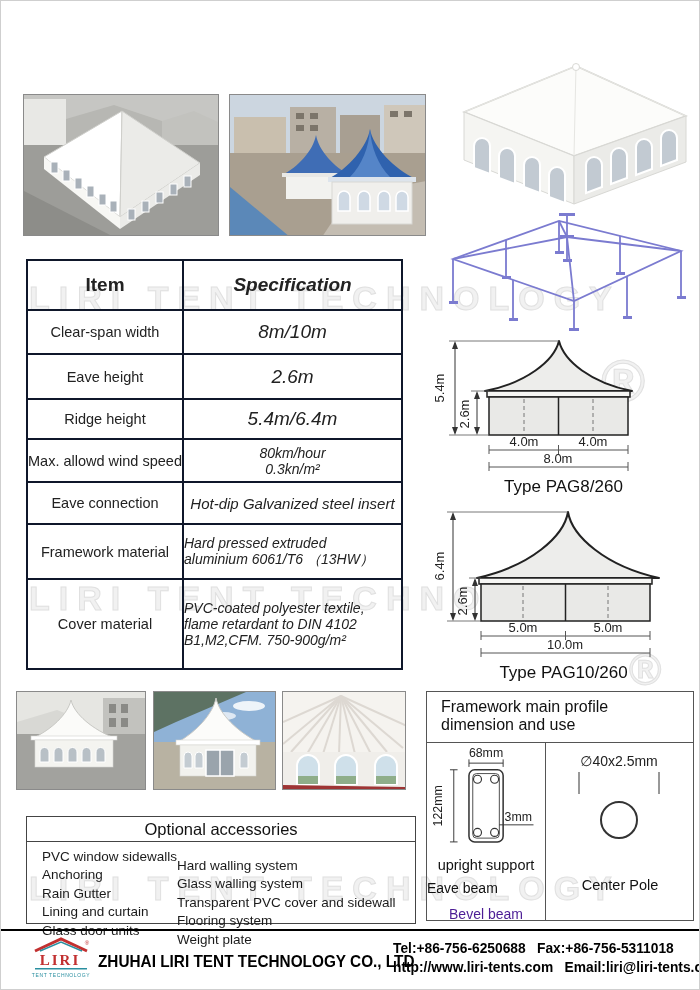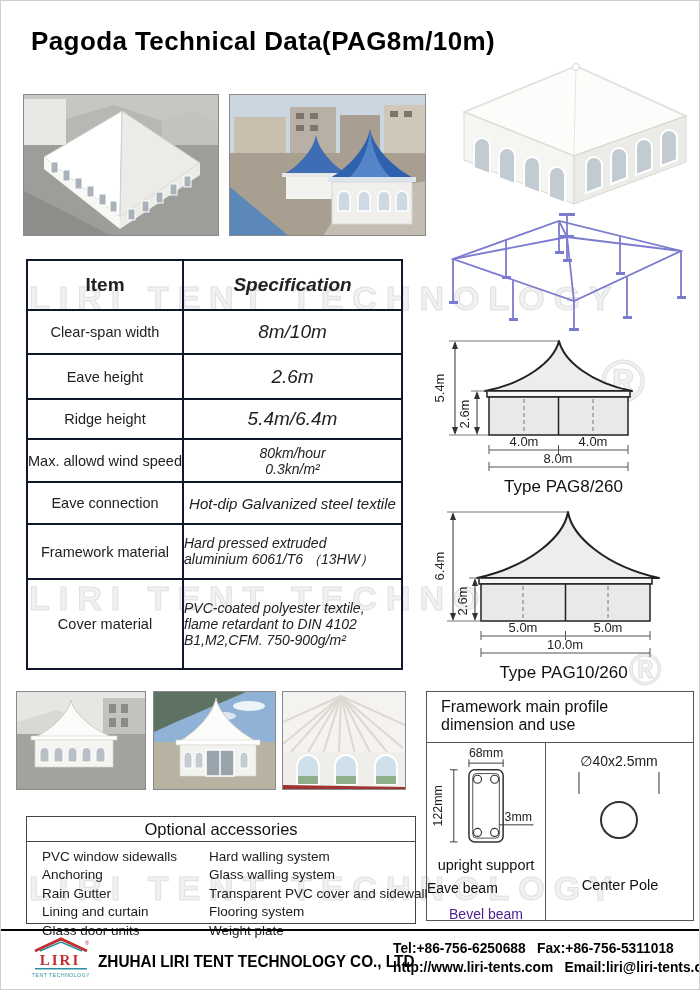--- a/index.html
+++ b/index.html
@@ -46,21 +46,21 @@
   .fw-use2 { position:absolute; left:0px; top:188px; width:118px; text-align:left; font-size:14px; color:#111; }
   .fw-use3 { position:absolute; left:0px; top:214px; width:118px; text-align:center; font-size:14px; color:#4c1d95; }
   .fw-center-pole { position:absolute; left:124px; top:185px; width:138px; text-align:center; font-size:14.5px; color:#111; }
 
   
   .acc-box { left:25px; top:815px; width:390px; height:108px; border:1px solid #444; }
   .acc-title { position:absolute; left:0; top:0; width:100%; height:25px; border-bottom:1px solid #444;
                font-size:16.5px; color:#111; text-align:center; line-height:25px; }
   .acc-col { position:absolute; top:31px; font-size:13.5px; color:#1b1b1b; line-height:18.4px; }
   .acc-left  { left:15px; width:150px; }
-  .acc-right { left:182px; width:220px; }
+  .acc-right { left:150px; width:220px;margin-top:9px; }
 
   
   .foot-line { left:0; top:928px; width:700px; height:2px; background:#000; }
   .company { left:97px; top:951px; font-size:16.5px; font-weight:bold; color:#000;
              transform:scaleX(0.93); transform-origin:left center; white-space:nowrap; }
   .contact { left:392px; top:938px; width:306px; font-size:14.5px; font-weight:bold; color:#000;
              line-height:19px; transform:scaleX(0.95); transform-origin:left top; white-space:nowrap; }
   .contact span { margin-right:12px; }
 </style>
 </head>
@@ -68,21 +68,20 @@
 
 <div class="page">
 
   <div class="wm wm-row" style="top:278px">LIRI TENT TECHNOLOGY</div>
   <div class="wm wm-row" style="top:578px">LIRI TENT TECHNOLOGY</div>
   <div class="wm wm-row" style="top:868px">LIRI TENT TECHNOLOGY</div>
   <div class="wm wm-reg1">®</div>
   <div class="wm wm-reg2">®</div>
   <div class="wm wm-reg3">®</div>
 
-  <div class="abs page-title">Pagoda Technical  Data(PAG8m/10m)</div>
 
   <div class="abs photo" style="left:22px; top:93px; width:196px; height:142px;">
     <svg width="196" height="142" viewBox="0 0 196 142">
       <rect x="0" y="0" width="196" height="52" fill="#c6c6c3"></rect>
       <rect x="0" y="4" width="42" height="52" fill="#e8e8e5"></rect>
       <polygon points="42,24 90,10 138,26 138,52 42,52" fill="#b7b7b3"></polygon>
       <polygon points="138,26 170,16 196,28 196,52 138,52" fill="#c2c2be"></polygon>
       <rect x="0" y="50" width="196" height="92" fill="#9d9d99"></rect>
       <polygon points="0,142 90,142 0,96" fill="#8d8d89"></polygon>
       <polygon points="98,16 20,62 96,122" fill="#ffffff" stroke="#cfcfcb" stroke-width="1"></polygon>
@@ -202,21 +201,21 @@
       <td class="c-item">Ridge height</td>
       <td class="c-spec spec-big">5.4m/6.4m</td>
     </tr>
     <tr style="height:43px">
       <td class="c-item">Max. allowd wind speed</td>
       <td class="c-spec spec-sm pre">80km/hour
 0.3kn/m²</td>
     </tr>
     <tr style="height:42px">
       <td class="c-item">Eave connection</td>
-      <td class="c-spec spec-mid">Hot-dip Galvanized steel textile</td>
+      <td class="c-spec spec-mid">Hot-dip Galvanized steel insert</td>
     </tr>
     <tr style="height:55px">
       <td class="c-item">Framework material</td>
       <td class="c-spec spec-sm pre tleft">Hard pressed extruded
 aluminium 6061/T6 （13HW）</td>
     </tr>
     <tr style="height:90px">
       <td class="c-item">Cover material</td>
       <td class="c-spec spec-sm tleft">PVC-coated polyester textile, flame retardant to DIN 4102 B1,M2,CFM. 750-900g/m²</td>
     </tr>

